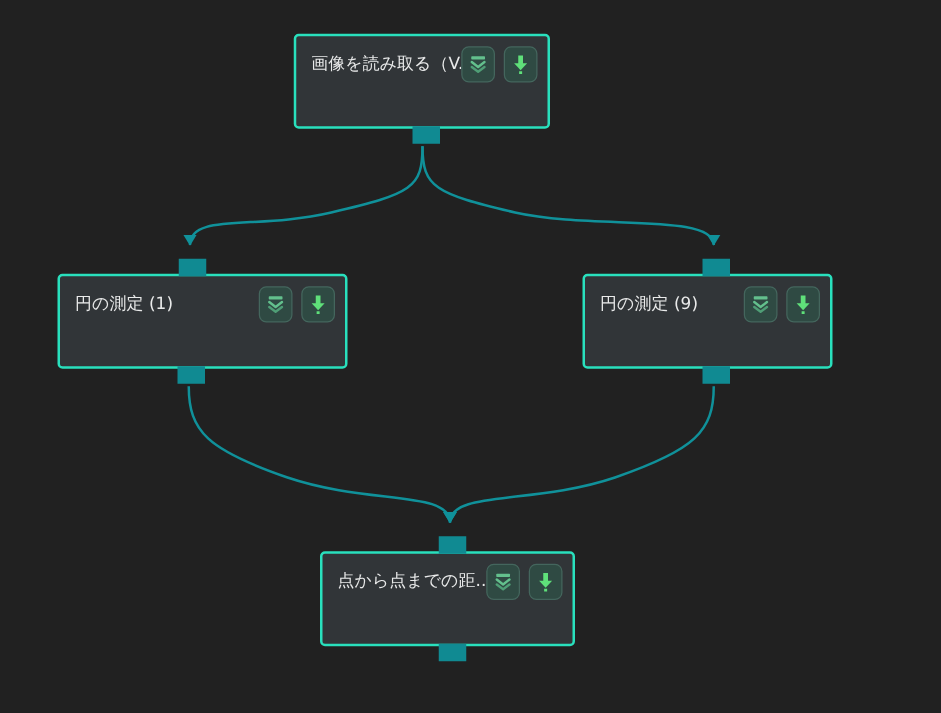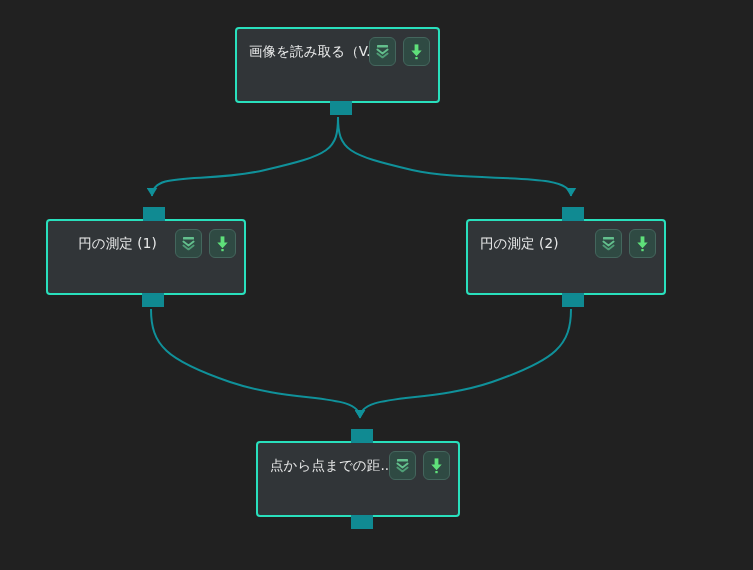--- a/index.html
+++ b/index.html
@@ -120,21 +120,21 @@
             <rect x="6.6" y="1.4" width="3.8" height="7" fill="#5fe07a"></rect>
             <path d="M3.3,7.6 L13.7,7.6 L8.5,13.2 Z" fill="#5fe07a"></path>
             <rect x="7.3" y="14" width="2.4" height="2.2" fill="#5fe07a"></rect>
           </svg>
         </div>
       </div>
     </div>
     <div class="node-body"></div>
   </div>
 
-  <div class="node" style="left:46px; top:219px; width:200px; height:76px;text-align:center;">
+  <div class="node" style="left:46px; top:219px; width:232px; height:76px;">
     <div class="port in" style="left:95px;"></div>
     <div class="port out" style="left:94px;"></div>
     <div class="node-header">
       <div class="node-title">円の測定 (1)</div>
       <div class="node-actions">
         <div class="icon-btn">
           <svg width="17" height="17" viewBox="0 0 17 17">
             <rect x="3" y="2" width="11" height="2.6" rx="0.6" fill="#63c08d"></rect>
             <path d="M3.4,6.6 L8.5,10.6 L13.6,6.6" fill="none" stroke="#63c08d" stroke-width="1.9" stroke-linecap="round" stroke-linejoin="round"></path>
             <path d="M3.4,10.6 L8.5,14.4 L13.6,10.6" fill="none" stroke="#4f9e76" stroke-width="1.9" stroke-linecap="round" stroke-linejoin="round"></path>
@@ -149,21 +149,21 @@
         </div>
       </div>
     </div>
     <div class="node-body"></div>
   </div>
 
   <div class="node" style="left:466px; top:219px; width:200px; height:76px;">
     <div class="port in" style="left:94px;"></div>
     <div class="port out" style="left:94px;"></div>
     <div class="node-header">
-      <div class="node-title">円の測定 (2)</div>
+      <div class="node-title">円の測定 (9)</div>
       <div class="node-actions">
         <div class="icon-btn">
           <svg width="17" height="17" viewBox="0 0 17 17">
             <rect x="3" y="2" width="11" height="2.6" rx="0.6" fill="#63c08d"></rect>
             <path d="M3.4,6.6 L8.5,10.6 L13.6,6.6" fill="none" stroke="#63c08d" stroke-width="1.9" stroke-linecap="round" stroke-linejoin="round"></path>
             <path d="M3.4,10.6 L8.5,14.4 L13.6,10.6" fill="none" stroke="#4f9e76" stroke-width="1.9" stroke-linecap="round" stroke-linejoin="round"></path>
           </svg>
         </div>
         <div class="icon-btn">
           <svg width="17" height="17" viewBox="0 0 17 17">

